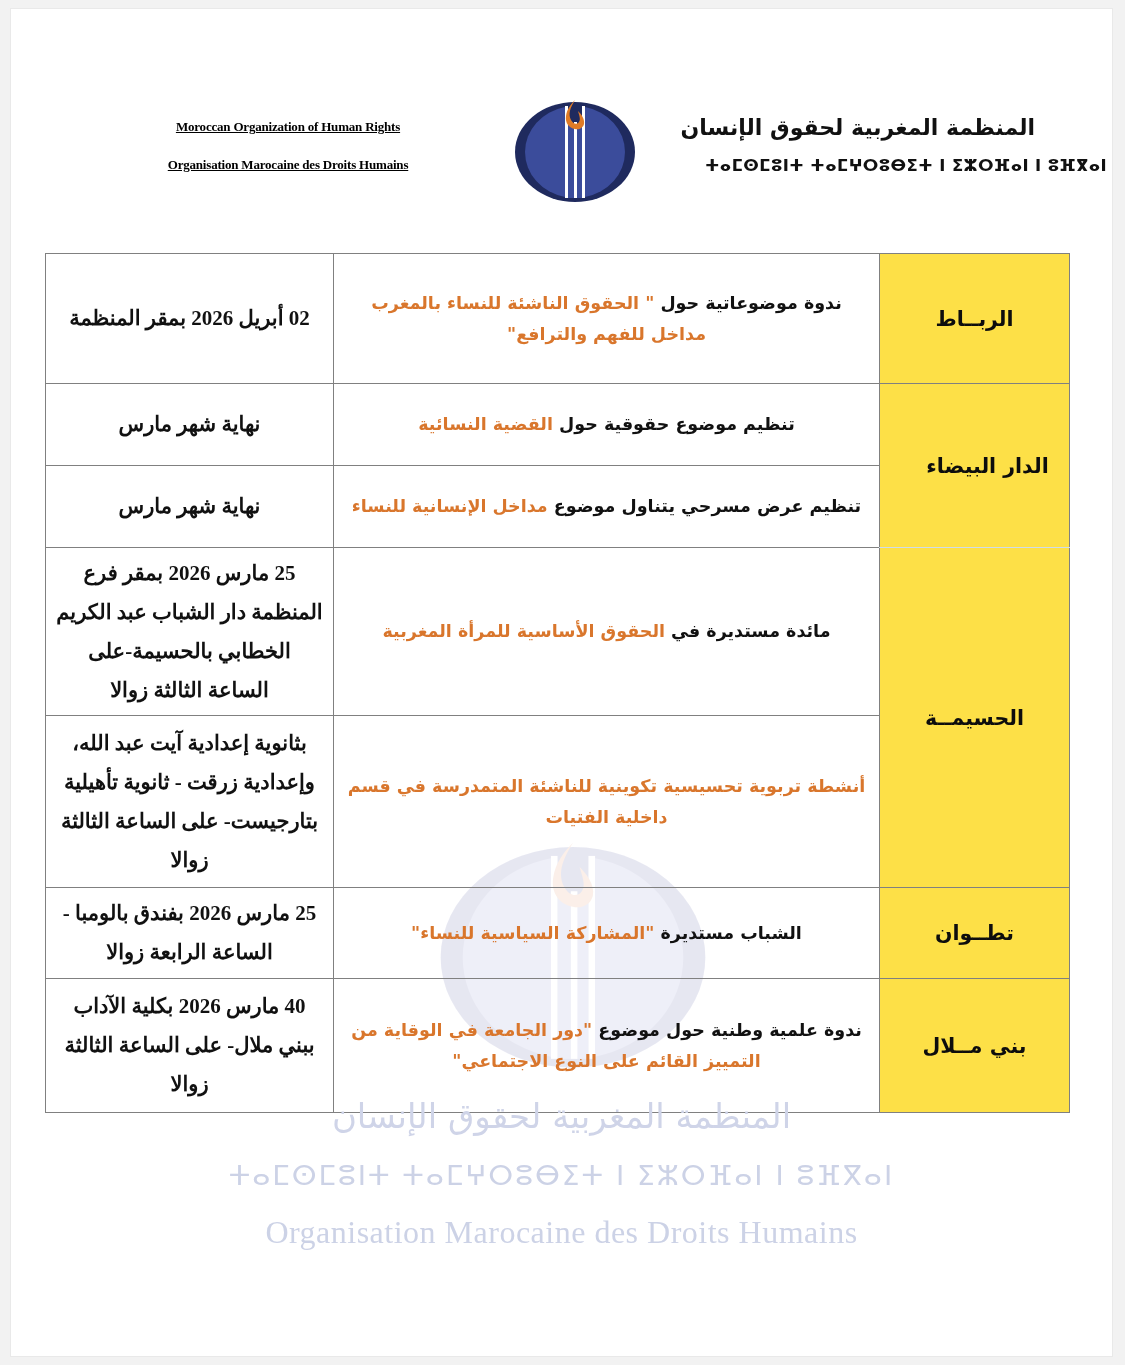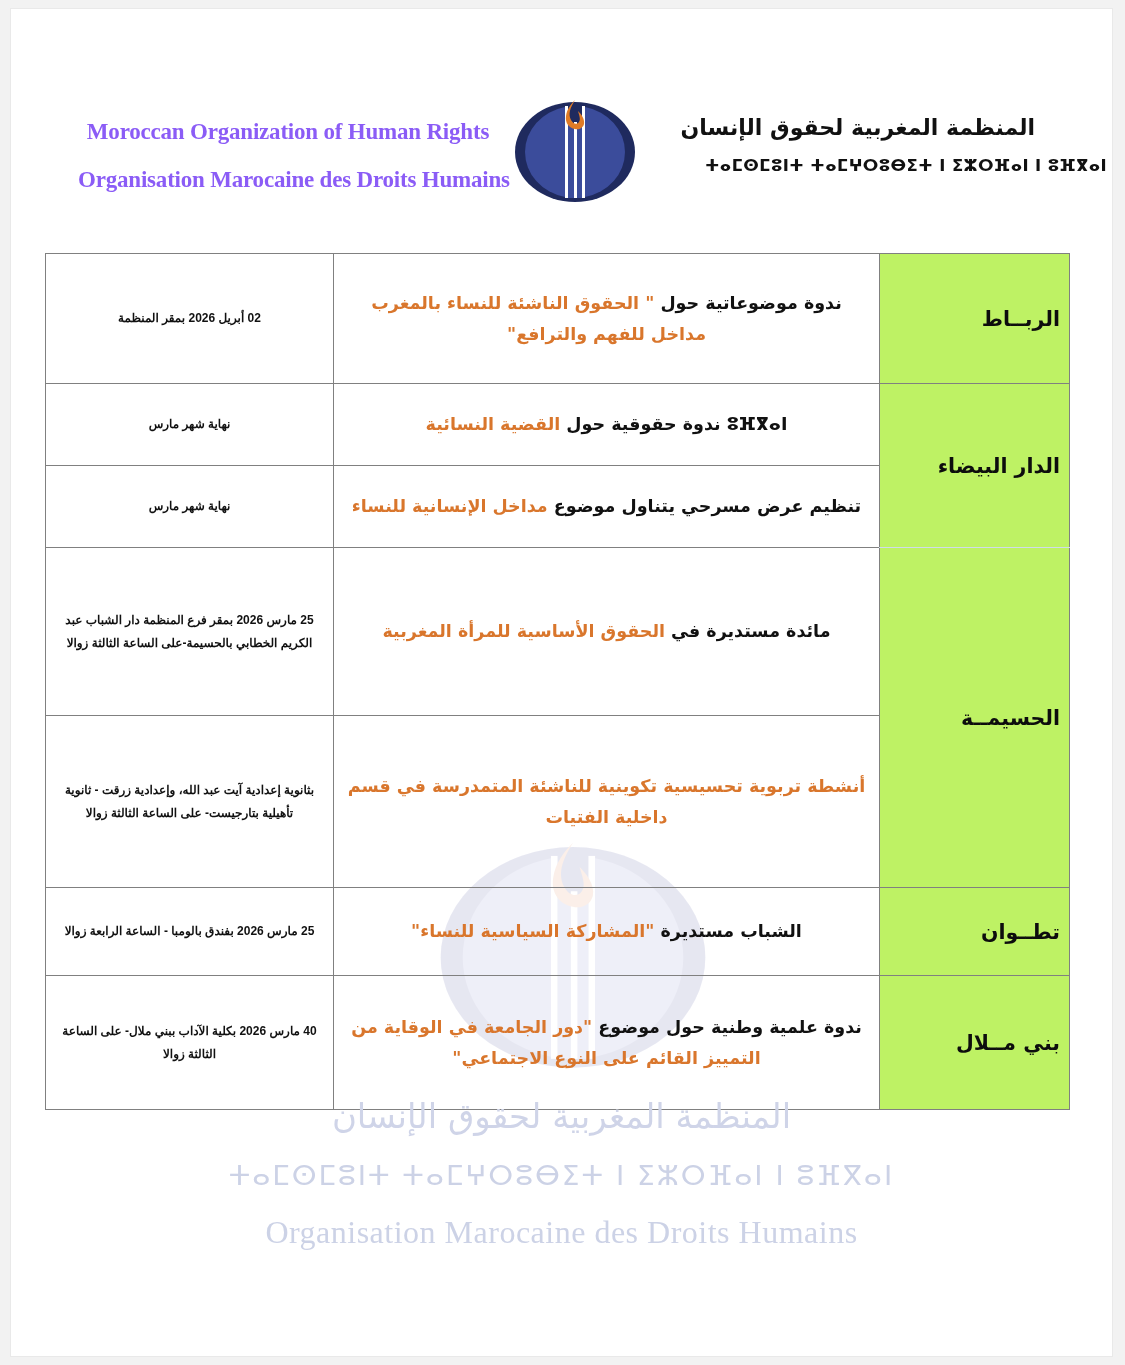--- a/index.html
+++ b/index.html
@@ -47,25 +47,26 @@
     position: absolute;
     left: 68px;
     top: 28px;
     width: 420px;
     text-align: center;
     direction: ltr;
   }
   .header-left .ln {
     font-family: "Liberation Serif", "DejaVu Serif", serif;
     font-weight: bold;
-    font-size: 23px;
-    color: #8b5cf6;
+    font-size: 13px;
+    color: #000000;
     line-height: 1;
     white-space: nowrap;
     letter-spacing: -0.2px;
+    text-decoration: underline;
   }
   .header-left .ln + .ln { margin-top: 25px; }
 
   .header-logo {
     position: absolute;
     left: 497px;
     top: 2px;
     width: 136px;
     height: 112px;
   }
@@ -117,22 +118,22 @@
     border: 1px solid #808080;
     vertical-align: middle;
     padding: 6px 9px;
     box-sizing: border-box;
   }
   col.c-city { width: 190px; }
   col.c-act  { width: 546px; }
   col.c-date { width: 288px; }
 
   td.city {
-    background: #bef264;
-    text-align: right;
+    background: #fde047;
+    text-align: center;
     font-family: "DejaVu Sans", "Liberation Sans", sans-serif;
     font-weight: bold;
     font-size: 20.5px;
     color: #0d0d0d;
     letter-spacing: 0.5px;
   }
   td.city.nb-bottom { border-bottom: 1px solid #cfdcea; padding-left: 35px; }
 
   td.activity {
     text-align: center;
@@ -140,23 +141,23 @@
     font-weight: bold;
     font-size: 17.5px;
     line-height: 1.75;
     color: #111;
   }
   td.activity .hl { color: #d9762c; }
   td.activity .hl-q { color: #d9762c; }
 
   td.date {
     text-align: center;
-    font-family: Liberation Sans, sans-serif;
-    font-weight: bold;
-    font-size: 12px;
+    font-family: Liberation Serif, serif;
+    font-weight: bold;
+    font-size: 21px;
     line-height: 1.85;
     color: #111;
   }
 
   
   tr.r1 td { height: 130px; }
   tr.r2 td { height: 82px; }
   tr.r3 td { height: 82px; }
   tr.r4 td { height: 168px; }
   tr.r5 td { height: 172px; }
@@ -265,21 +266,21 @@
       <tbody>
 
         <tr class="r1">
           <td class="city">الربــاط</td>
           <td class="activity"><span>ندوة موضوعاتية حول </span><span class="hl">" الحقوق الناشئة للنساء بالمغرب مداخل للفهم والترافع"</span></td>
           <td class="date">02 أبريل 2026 بمقر المنظمة</td>
         </tr>
 
         <tr class="r2">
           <td class="city nb-bottom" rowspan="2">الدار البيضاء</td>
-          <td class="activity"><span>ⵓⴼⴳⴰⵏ ندوة حقوقية حول </span><span class="hl">القضية النسائية</span></td>
+          <td class="activity"><span>تنظيم موضوع حقوقية حول </span><span class="hl">القضية النسائية</span></td>
           <td class="date">نهاية شهر مارس</td>
         </tr>
 
         <tr class="r3">
           <td class="activity"><span>تنظيم عرض مسرحي يتناول موضوع </span><span class="hl">مداخل الإنسانية للنساء</span></td>
           <td class="date">نهاية شهر مارس</td>
         </tr>
 
         <tr class="r4">
           <td class="city" rowspan="2">الحسيمــة</td>

